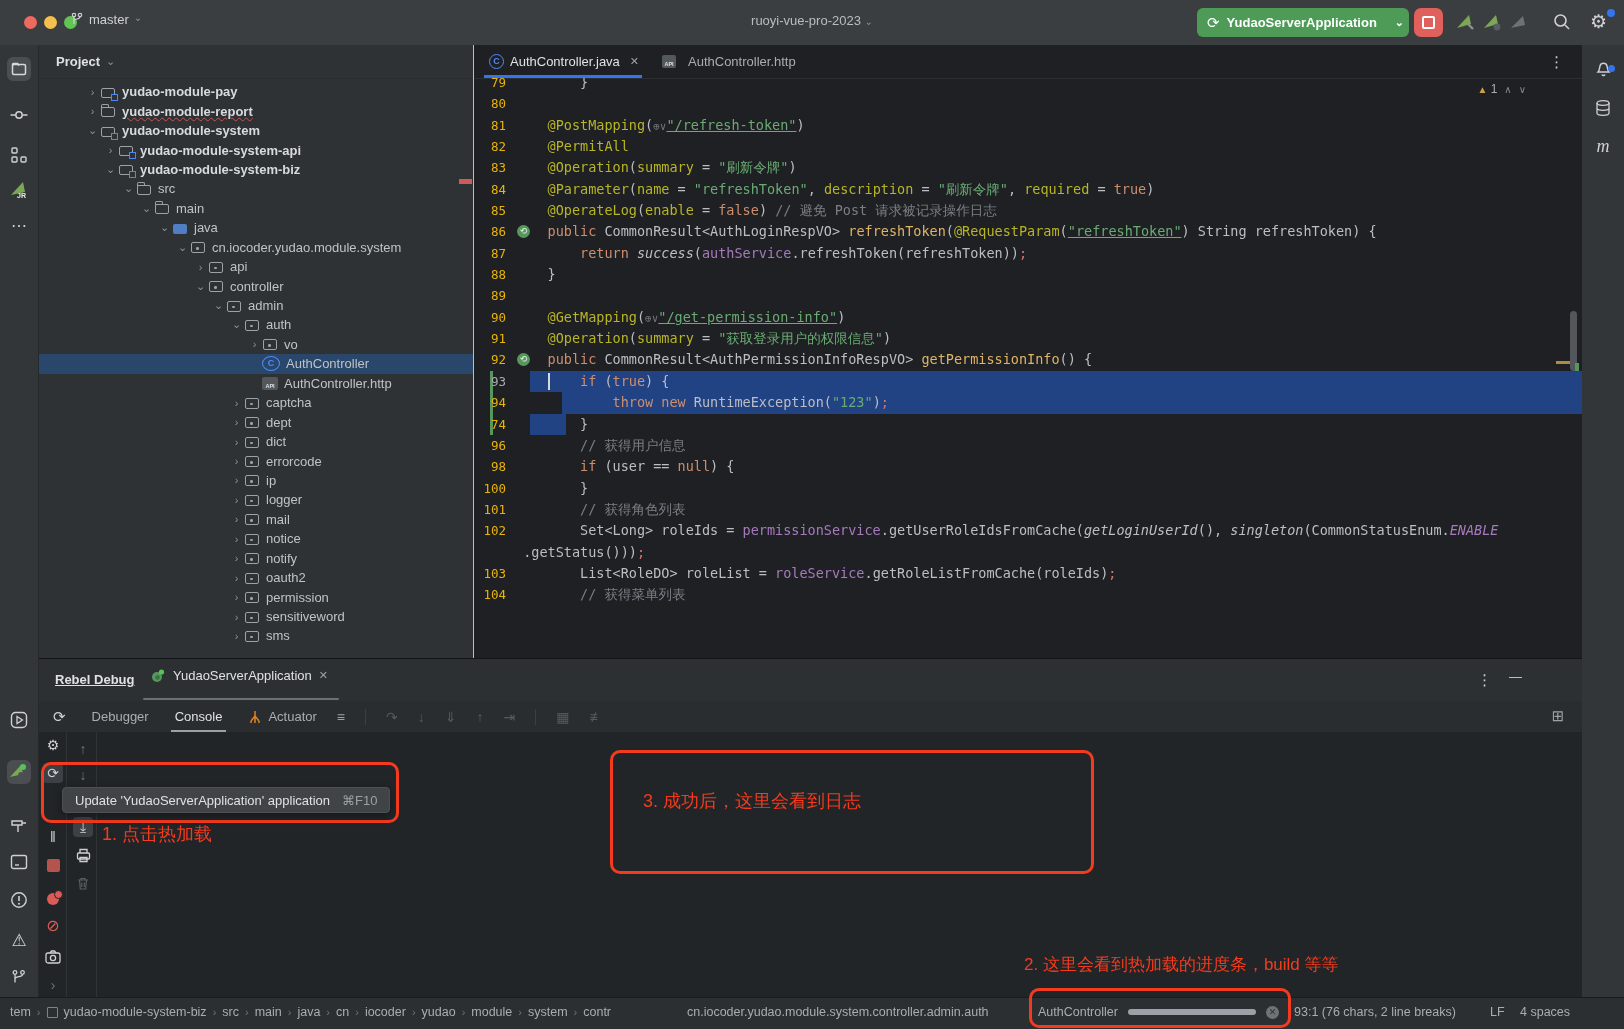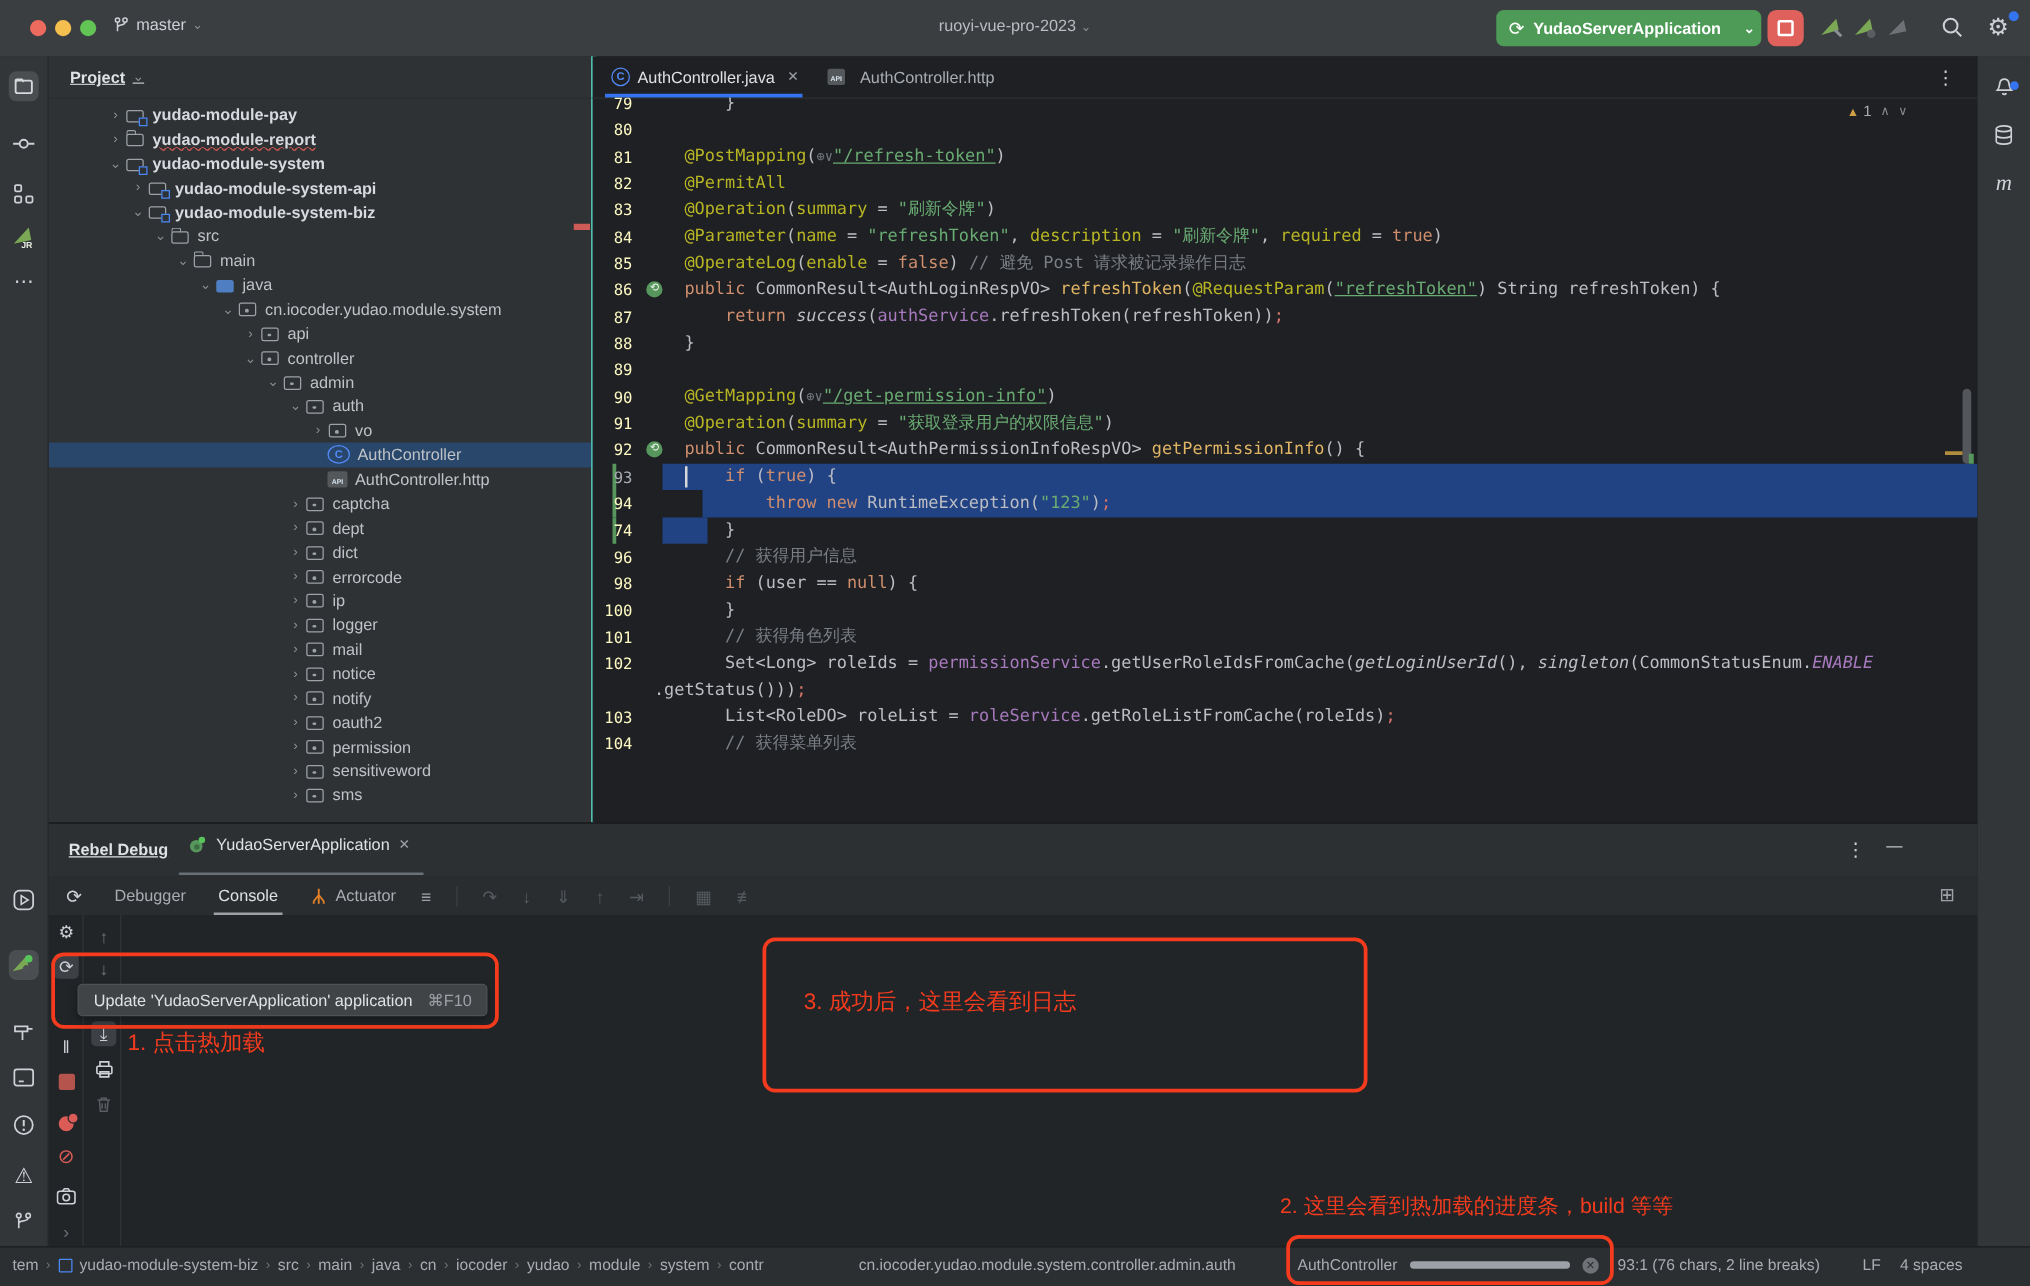--- a/index.html
+++ b/index.html
@@ -3,21 +3,21 @@
 <meta charset="utf-8">
 <style>
   html,body{margin:0;padding:0;background:#101113;}
   #app{position:relative;width:1624px;height:1029px;overflow:hidden;background:#1e2023;
        font-family:"Liberation Sans",sans-serif;font-size:13px;color:#bfc3c7;
        -webkit-font-smoothing:antialiased;}
 
   
   #titlebar{position:absolute;left:0;top:0;width:1624px;height:45px;background:#3b3e40;border-bottom:1px solid #2a2c2e;}
   .tl{position:absolute;top:16px;width:13px;height:13px;border-radius:50%;}
-  #branch{position:absolute;left:90px;top:12px;display:flex;align-items:center;gap:5px;color:#ced0d6;}
+  #branch{position:absolute;left:70px;top:12px;display:flex;align-items:flex-start;gap:5px;color:#ced0d6;}
   #proj-title{position:absolute;left:0;top:13px;width:1624px;text-align:center;color:#b9bdc2;}
   #run-pill{position:absolute;left:1197px;top:8px;width:212px;height:29px;background:#4d9b57;border-radius:6px;
             display:flex;align-items:center;color:#fff;font-weight:bold;}
   #run-pill .rr{margin:0 7px 0 10px;font-weight:normal;font-size:15px;}
   #run-pill .divd{width:1px;height:17px;background:rgba(255,255,255,.45);margin:0 2px 0 8px;}
   #run-pill .chv2{margin:0 8px;font-size:11px;}
   #stop-btn{position:absolute;left:1414px;top:8px;width:29px;height:29px;background:#e0605c;border-radius:7px;}
   #stop-btn i{position:absolute;left:8px;top:8px;width:9px;height:9px;border:2px solid #fff;border-radius:2px;}
   .rocket{position:absolute;top:12px;width:22px;height:20px;}
   #search-ic{position:absolute;left:1552px;top:12px;}
@@ -28,21 +28,21 @@
   #lstripe{position:absolute;left:0;top:45px;width:38px;bottom:31px;background:#333638;border-right:1px solid #26282a;}
   .stico{position:absolute;left:7px;width:24px;height:24px;display:flex;align-items:center;justify-content:center;color:#ced0d6;}
   .stsel{background:#4a4e50;border-radius:6px;}
   
   #rstripe{position:absolute;right:0;top:45px;width:42px;bottom:31px;background:#333638;border-left:1px solid #26282a;}
   .rico{position:absolute;left:10px;width:22px;height:22px;color:#ced0d6;display:flex;align-items:center;justify-content:center;}
   #mvn{font-family:"Liberation Serif",serif;font-style:italic;font-size:18px;}
   #bell-dot{position:absolute;left:26px;top:20px;width:7px;height:7px;border-radius:50%;background:#3574f0;}
 
   
-  #project{position:absolute;left:39px;top:45px;width:434px;height:613px;background:#2f3234;border-right:4px solid #5eead4;text-decoration:underline;}
+  #project{position:absolute;left:39px;top:45px;width:434px;height:613px;background:#2f3234;border-right:1px solid #5eead4;}
   #proj-head{height:33px;display:flex;align-items:center;padding-left:17px;color:#dfe1e5;font-weight:bold;border-bottom:1px solid #292c2e;}
   #proj-head .chv2{font-weight:normal;color:#8d9196;margin-left:6px;font-size:11px;}
   #tree{position:absolute;top:37px;left:0;right:0;bottom:0;overflow:hidden;}
   .trow{height:19.45px;display:flex;align-items:center;white-space:nowrap;}
   .tsel{background:#29466b;}
   .chv{flex:0 0 15px;color:#8d9196;font-size:11px;text-align:center;}
   .tico{flex:0 0 16px;height:16px;margin-right:6px;position:relative;font-size:0;}
   .i-dir:before,.i-mod:before{content:"";position:absolute;left:1px;top:4px;right:1px;bottom:2px;border:1.4px solid #9da2a8;border-radius:2px;}
   .i-dir:after{content:"";position:absolute;left:1px;top:1px;width:6px;height:3px;border:1.4px solid #9da2a8;border-bottom:none;border-radius:2px 2px 0 0;}
   .i-mod:after{content:"";position:absolute;right:-2px;bottom:-1px;width:5px;height:5px;background:#2f3234;border:1.6px solid #4a88f7;}
@@ -66,21 +66,21 @@
   .etab .x{color:#9da0a6;font-size:11px;margin-left:4px;}
   #tab-underline{position:absolute;left:10px;top:30px;width:158px;height:3px;background:#3574f0;}
   #inspect{position:absolute;right:56px;top:37px;display:flex;align-items:center;gap:7px;color:#a9adb2;font-size:12px;}
   #inspect .tri{color:#cf9f45;font-size:10px;}
   #inspect .cv{color:#85898e;font-size:10px;}
   #emore{position:absolute;right:18px;top:8px;color:#ced0d6;font-size:15px;}
   #code{position:absolute;left:0;top:33px;right:0;bottom:0;overflow:hidden;
         font-family:"DejaVu Sans Mono",monospace;font-size:13.5px;}
   #code-inner{position:relative;top:-6px;}
   .crow{height:21.35px;line-height:21.35px;white-space:pre;position:relative;display:flex;}
-  .lnum{flex:0 0 32px;text-align:right;padding-right:2px;color:#fef9c3;font-size:12.5px;position:relative;z-index:2;}
+  .lnum{flex:0 0 32px;text-align:right;padding-right:2px;color:#eab308;font-size:12.5px;position:relative;z-index:2;}
   .lcur{color:#a9adb2;}
   .gico{position:absolute;left:43px;top:4px;width:13px;height:13px;background:#57965c;border-radius:50%;
         color:#eaf3ea;font-size:9px;line-height:13px;text-align:center;z-index:2;}
   .ctext{padding-left:7px;position:relative;z-index:1;}
   .selband{position:absolute;top:0;bottom:0;background:#214283;z-index:0;}
   .chgbar{position:absolute;left:16px;top:0;bottom:0;width:3px;background:#57965c;z-index:2;}
   .caret{position:absolute;top:2px;bottom:2px;width:2px;background:#d6d8dc;z-index:3;}
   .tk-a{color:#b8b525;} .tk-s{color:#6aab73;} .tk-u{color:#6aab73;text-decoration:underline;}
   .tk-k{color:#cf8e6d;} .tk-c{color:#7a7e85;} .tk-d{color:#bcbec4;} .tk-f{color:#a779bd;}
   .tk-m{color:#e0b465;} .tk-i{color:#bcbec4;font-style:italic;} .tk-p{color:#a779bd;font-style:italic;}

